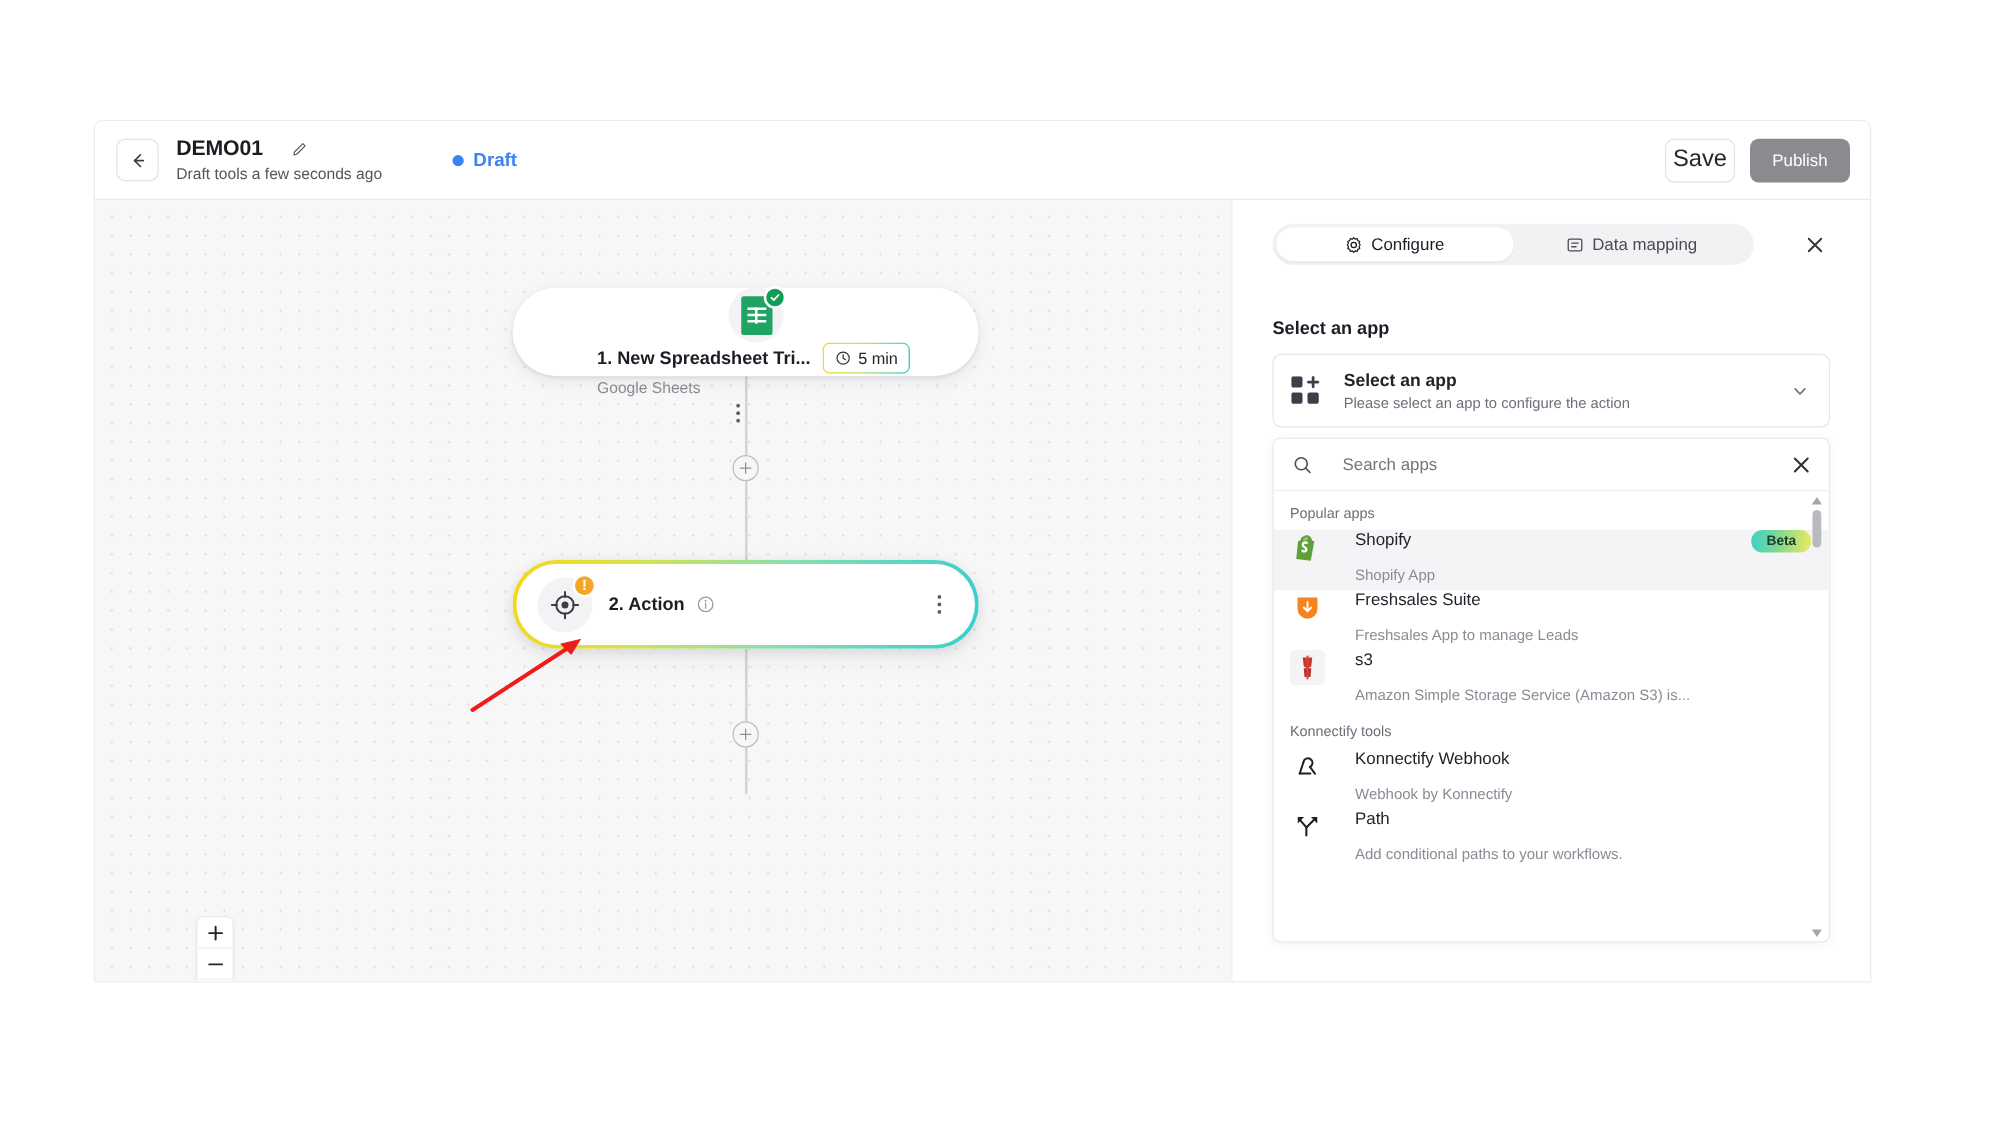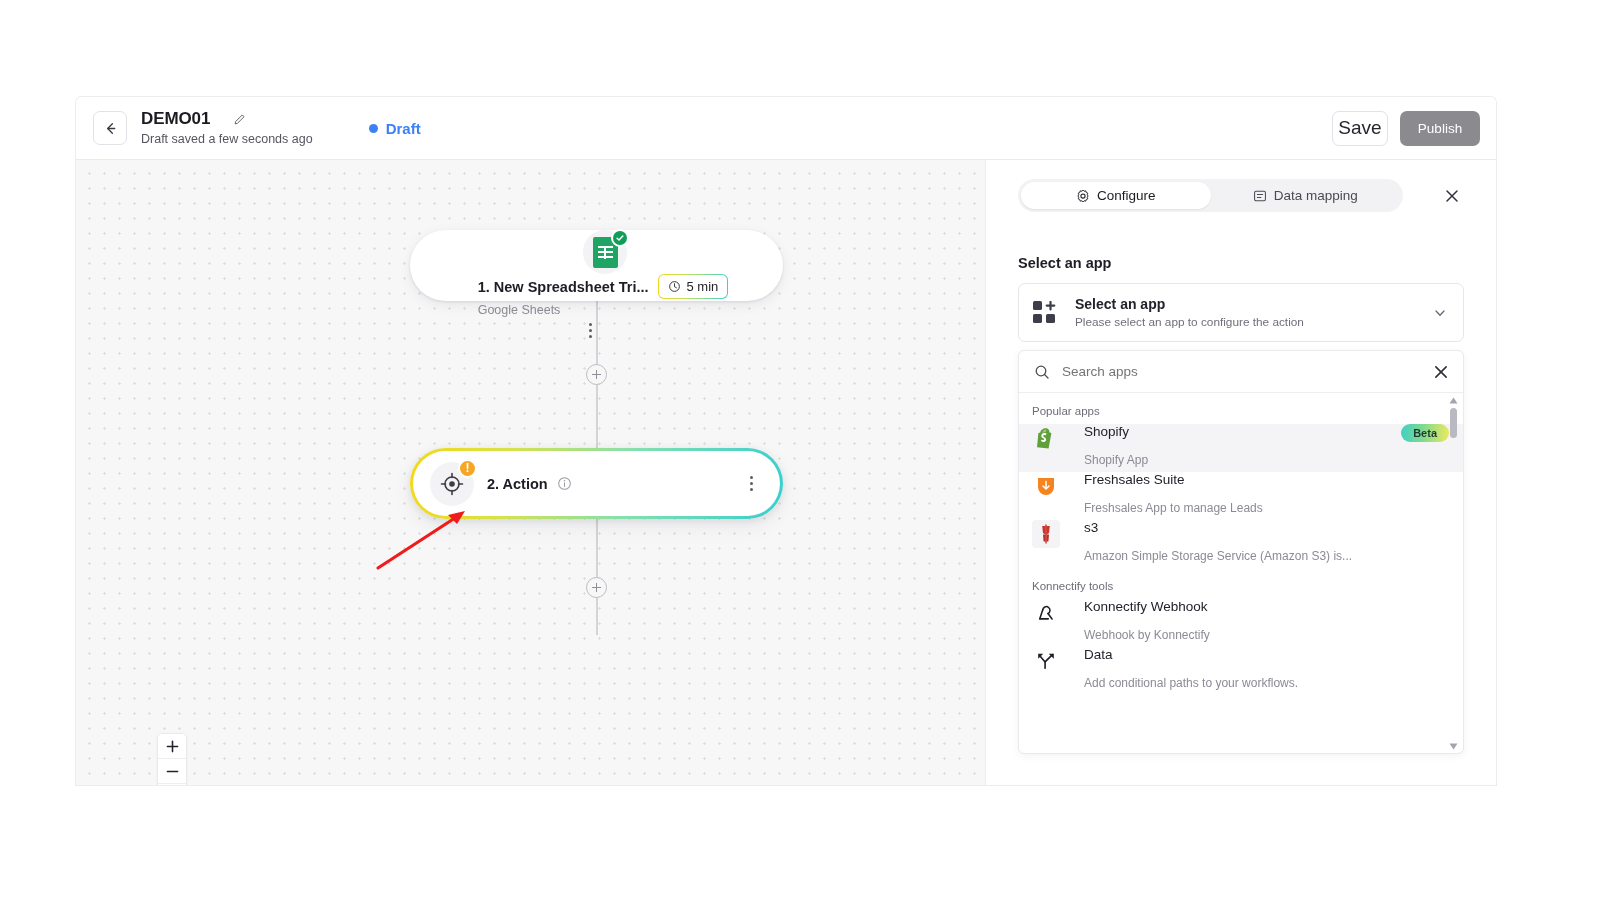--- a/index.html
+++ b/index.html
@@ -301,21 +301,21 @@
     box-shadow: 0 2px 8px rgba(20,20,40,.05);
     overflow: hidden;
   }
   .search-row {
     height: 42px;
     display: flex; align-items: center;
     padding: 0 14px 0 15px;
     border-bottom: 1px solid #eeeef2;
   }
   .search-ph {
-    margin-left: 12px; flex: 1;
+    margin-left: 24px; flex: 1;
     font-size: 13.5px; color: #404040;
     border: none; outline: none; background: transparent;
     font-family: inherit;
   }
   .search-clear { width: 16px; height: 16px; cursor: pointer; }
 
   .dd-list { position: relative; height: 361px; overflow: hidden; }
   .group-label {
     font-size: 11.5px; color: #6d6d79;
     padding: 12px 0 7px 13px;
@@ -378,21 +378,21 @@
 
     <div class="title-block">
       <div class="title-row">
         <span class="wf-title">DEMO01</span>
         <span class="pencil-btn">
           <svg width="13" height="13" viewBox="0 0 16 16">
             <path d="M11.4 2.4 L13.6 4.6 L5.4 12.8 L2.6 13.4 L3.2 10.6 Z" fill="none" stroke="#53535e" stroke-width="1.1" stroke-linejoin="round"></path>
           </svg>
         </span>
       </div>
-      <div class="wf-sub">Draft saved a few seconds ago</div>
+      <div class="wf-sub">Draft tools a few seconds ago</div>
     </div>
 
     <div class="status-chip">
       <span class="status-dot"></span>
       <span>Draft</span>
     </div>
 
     <div class="header-right">
       <button class="btn-save">Save</button>
       <button class="btn-publish">Publish</button>
@@ -623,21 +623,21 @@
               <svg width="22" height="22" viewBox="0 0 24 24">
                 <g fill="none" stroke="#1f1f28" stroke-width="1.8" stroke-linecap="round" stroke-linejoin="round">
                   <path d="M11 20 V13 L5 6"></path>
                   <path d="M11 13 L19 5"></path>
                 </g>
                 <path d="M3.5 4 L9 4 L3.5 9.5 Z" fill="#1f1f28"></path>
                 <path d="M20.5 4 L20.5 9.5 L15 4 Z" fill="#1f1f28"></path>
               </svg>
             </span>
             <div class="app-text">
-              <div class="app-name">Data</div>
+              <div class="app-name">Path</div>
               <div class="app-desc">Add conditional paths to your workflows.</div>
             </div>
           </div>
 
           <div class="dd-scroll">
             <svg class="dd-arrow-up" viewBox="0 0 9 7">
               <path d="M4.5 0.5 L8.5 6.5 L0.5 6.5 Z" fill="#a4a4ae"></path>
             </svg>
             <div class="dd-thumb"></div>
             <svg class="dd-arrow-down" viewBox="0 0 9 7">

